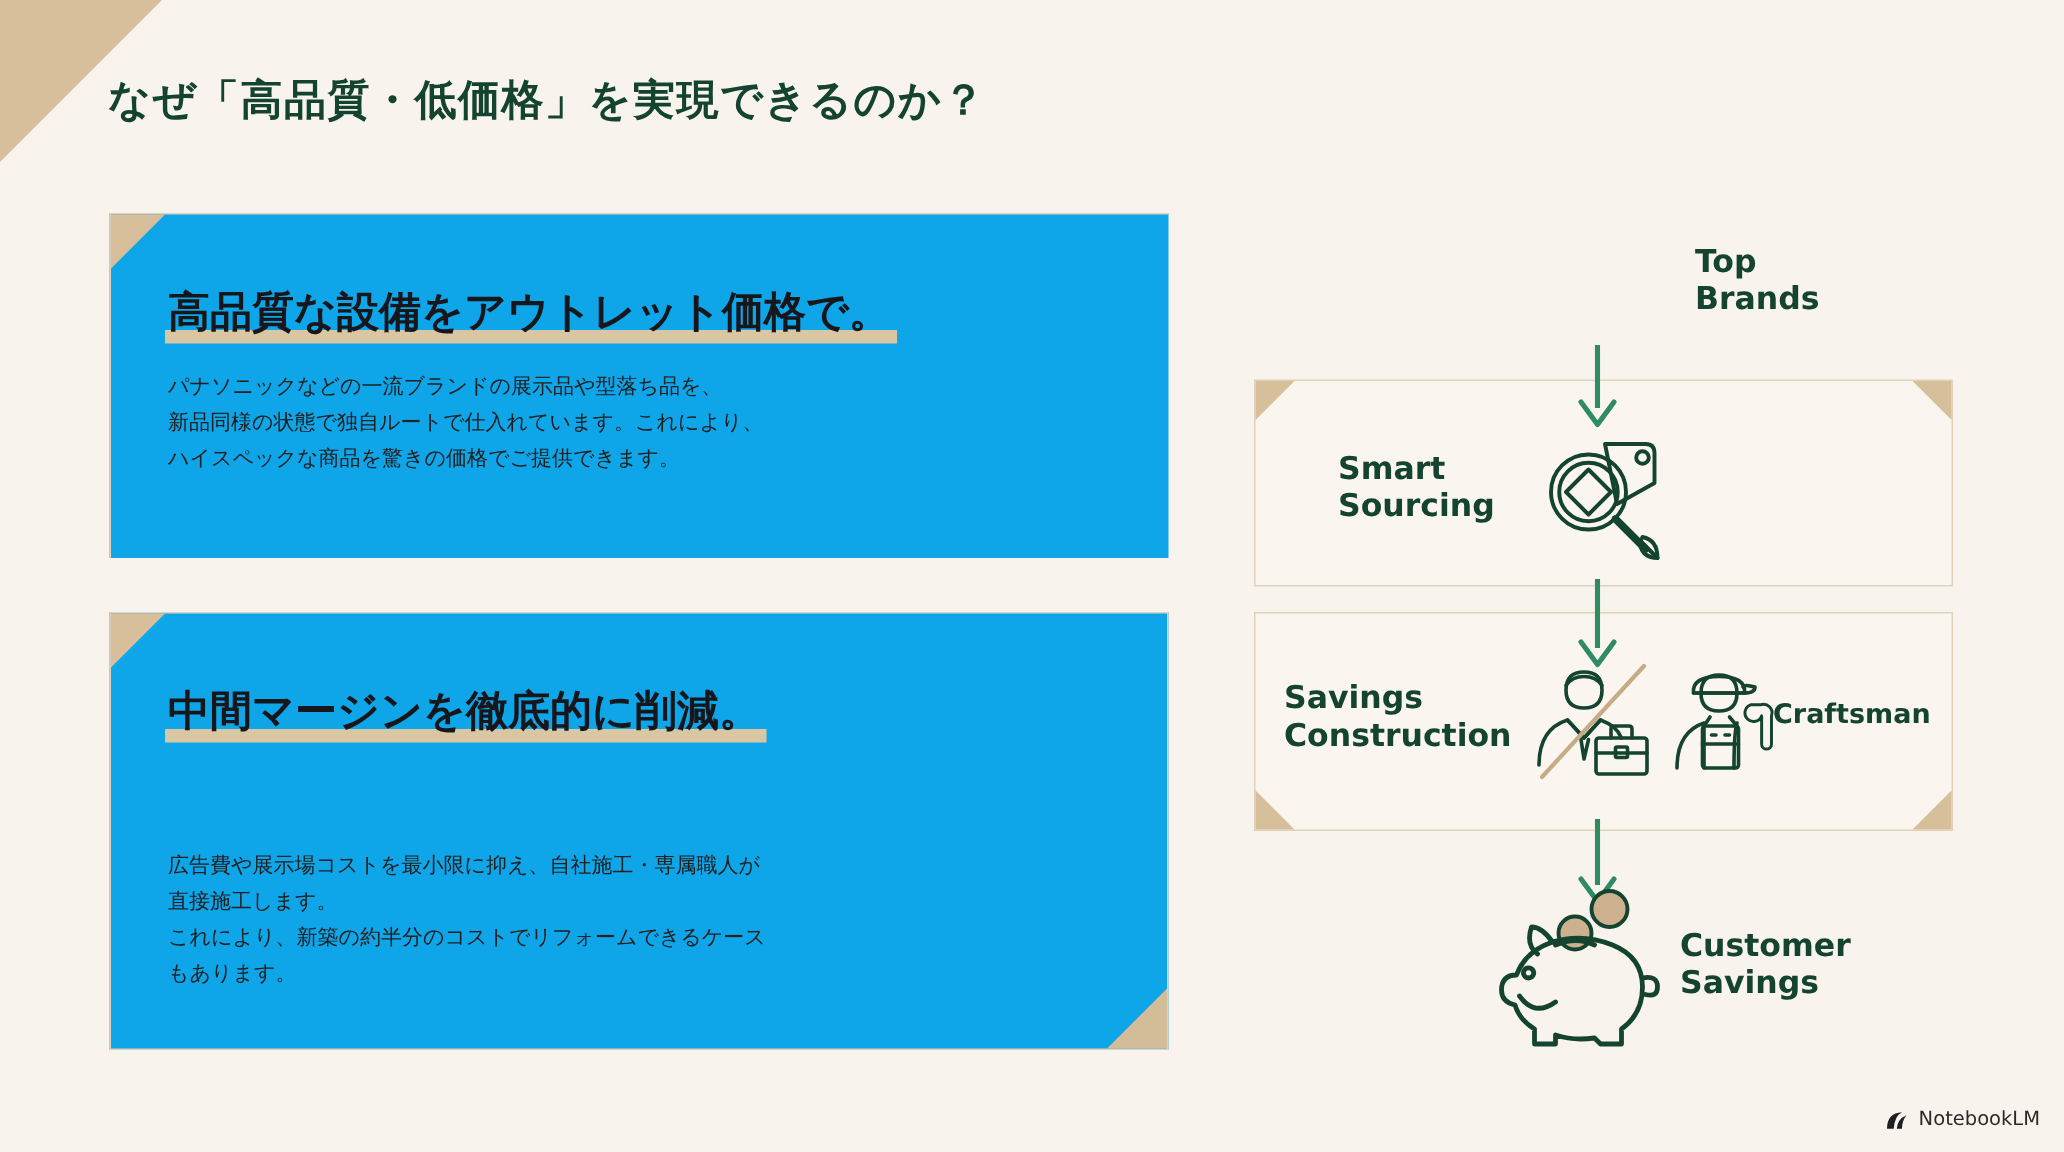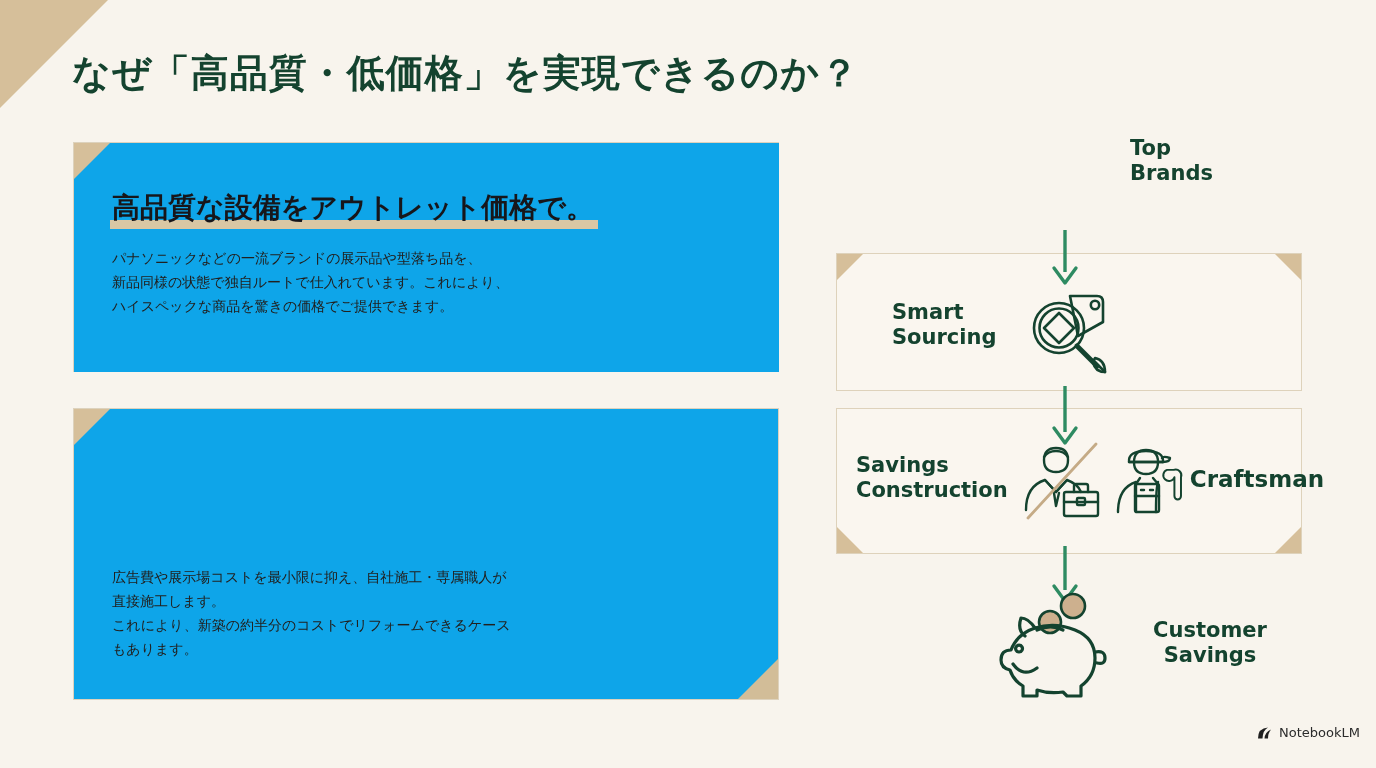--- a/index.html
+++ b/index.html
@@ -14,21 +14,21 @@
   
   .corner-tri{
     position:absolute;left:0;top:0;width:0;height:0;
     border-left:108px solid #d6bf9a;
     border-bottom:108px solid transparent;
   }
 
   
   .title{
     position:absolute;left:72px;top:48px;
-    font-size:38px;font-weight:bold;letter-spacing:1px;
+    font-size:28px;font-weight:bold;letter-spacing:1px;
     color:#14432f;white-space:nowrap;
     font-family:"DejaVu Sans","Liberation Sans",sans-serif;
   }
 
   
   .card{
     position:absolute;
     background:#0ea5e9;
     border-top:1.5px solid #ddd2bd;
     border-left:1.5px solid #ddd2bd;
@@ -80,39 +80,39 @@
   .p-tl{left:0;top:0;border-left:26px solid #d6bf9a;border-bottom:26px solid transparent;}
   .p-tr{right:0;top:0;border-right:26px solid #d6bf9a;border-bottom:26px solid transparent;}
   .p-bl{left:0;bottom:0;border-left:26px solid #d6bf9a;border-top:26px solid transparent;}
   .p-br{right:0;bottom:0;border-right:26px solid #d6bf9a;border-top:26px solid transparent;}
 
   .node-label{
     position:absolute;color:#14432f;font-weight:bold;
     font-size:21px;line-height:1.18;text-align:left;white-space:pre-line;
     font-family:"DejaVu Sans","Liberation Sans",sans-serif;
   }
-  #label-top{left:330px;top:18px;width:130px;text-align:left;}
+  #label-top{left:330px;top:44px;width:130px;text-align:left;}
   #label-sourcing{left:92px;top:182px;width:160px;}
   #label-direct{left:56px;top:335px;width:200px;}
-  #label-craftsman{left:382px;top:348px;width:150px;text-align:center;font-size:23px;}
-  #label-savings{left:320px;top:500px;width:180px;text-align:center;}
+  #label-craftsman{left:382px;top:348px;width:150px;text-align:left;font-size:18px;}
+  #label-savings{left:320px;top:500px;width:180px;text-align:left;}
 
   .ico{position:absolute;}
   #ico-badge{left:210px;top:14px;}
   #ico-tag{left:225px;top:170px;}
   #ico-sales{left:218px;top:322px;}
   #ico-craft{left:312px;top:322px;}
   #ico-pig{left:195px;top:470px;}
   #arrow-1{left:250px;top:112px;}
   #arrow-2{left:250px;top:268px;}
   #arrow-3{left:250px;top:428px;}
 
   
   .watermark{
-    position:absolute;right:16px;bottom:28px;
+    position:absolute;right:16px;bottom:14px;
     display:flex;align-items:center;gap:6px;
     color:#2b2b2b;font-size:13px;
     font-family:"DejaVu Sans","Liberation Sans",sans-serif;
   }
 </style>
 </head>
 <body>
 
 <div class="slide">
 
@@ -126,20 +126,23 @@
       <span class="hl">高品質な設備をアウトレット価格で。</span>
     </div>
     <div class="card-body">パナソニックなどの一流ブランドの展示品や型落ち品を、
 新品同様の状態で独自ルートで仕入れています。これにより、
 ハイスペックな商品を驚きの価格でご提供できます。</div>
   </div>
 
   <div class="card" id="card-2">
     <div class="fold-tl"></div>
     <div class="fold-br"></div>
+    <div class="card-head">
+      <span class="hl">中間マージンを徹底的に削減。</span>
+    </div>
     <div class="card-body">広告費や展示場コストを最小限に抑え、自社施工・専属職人が
 直接施工します。
 これにより、新築の約半分のコストでリフォームできるケース
 もあります。</div>
   </div>
 
   <div class="diagram">
 
     <div class="panel" id="panel-sourcing">
       <span class="p-fold p-tl"></span>

